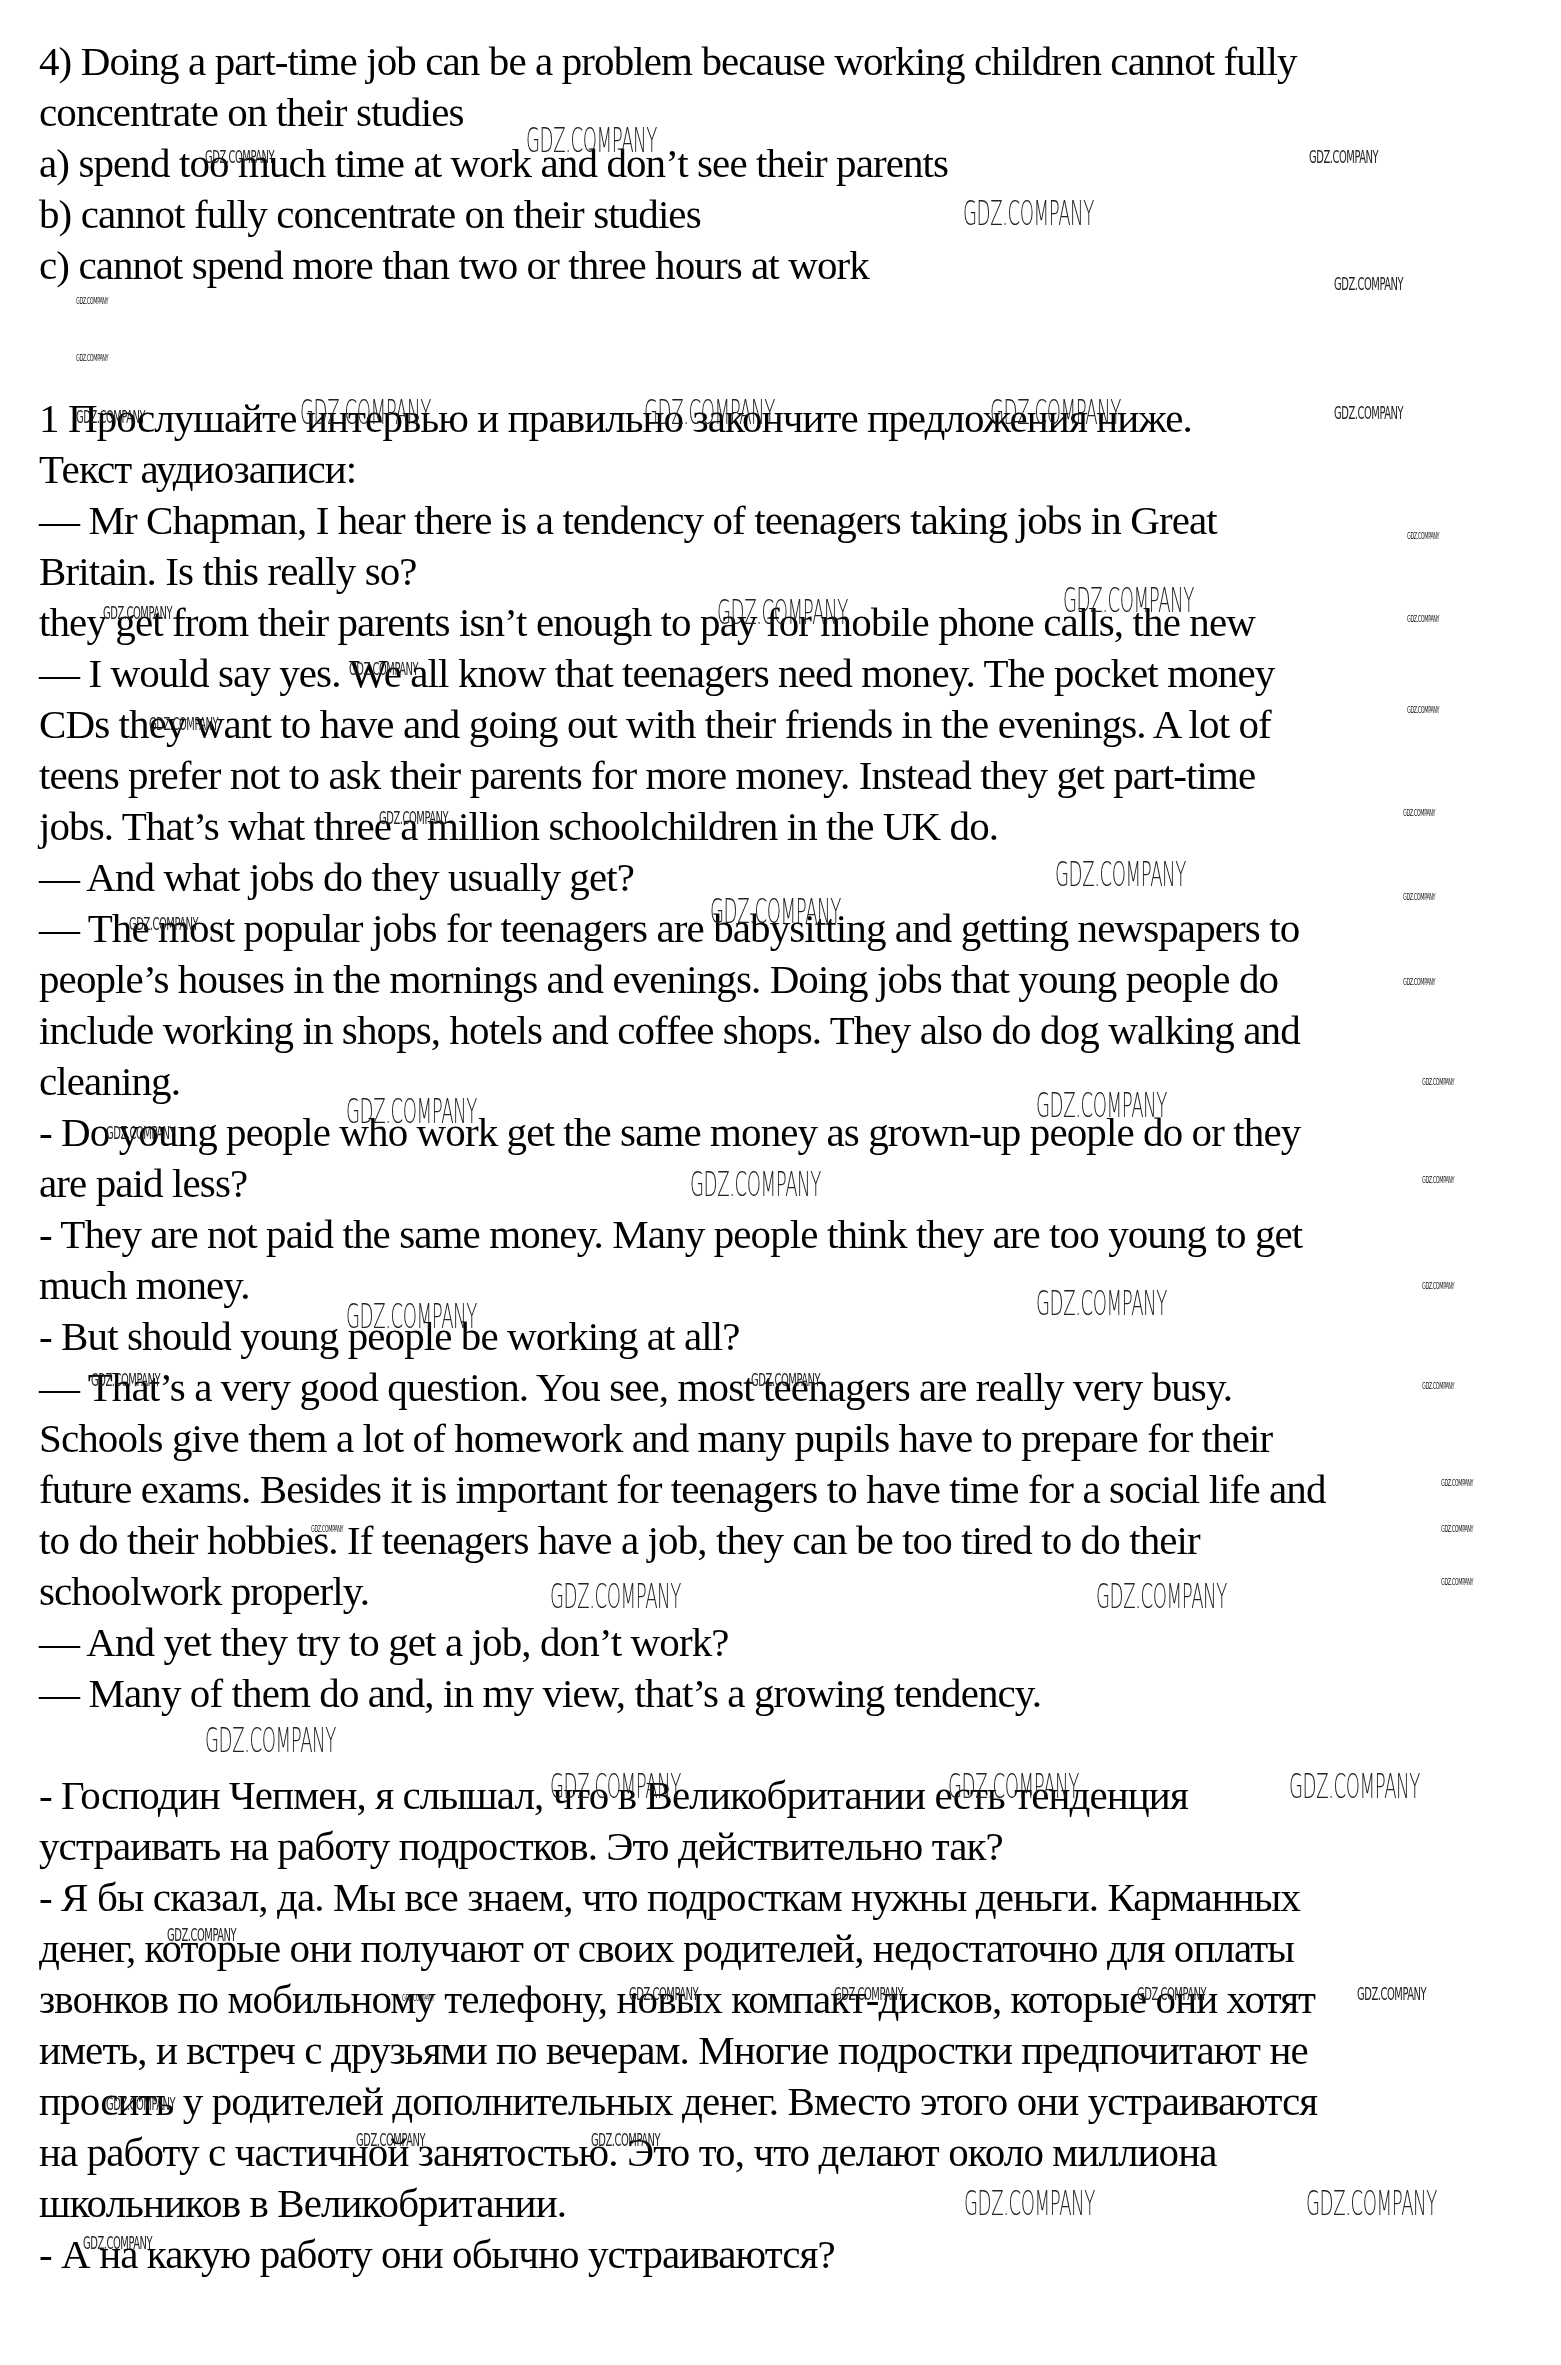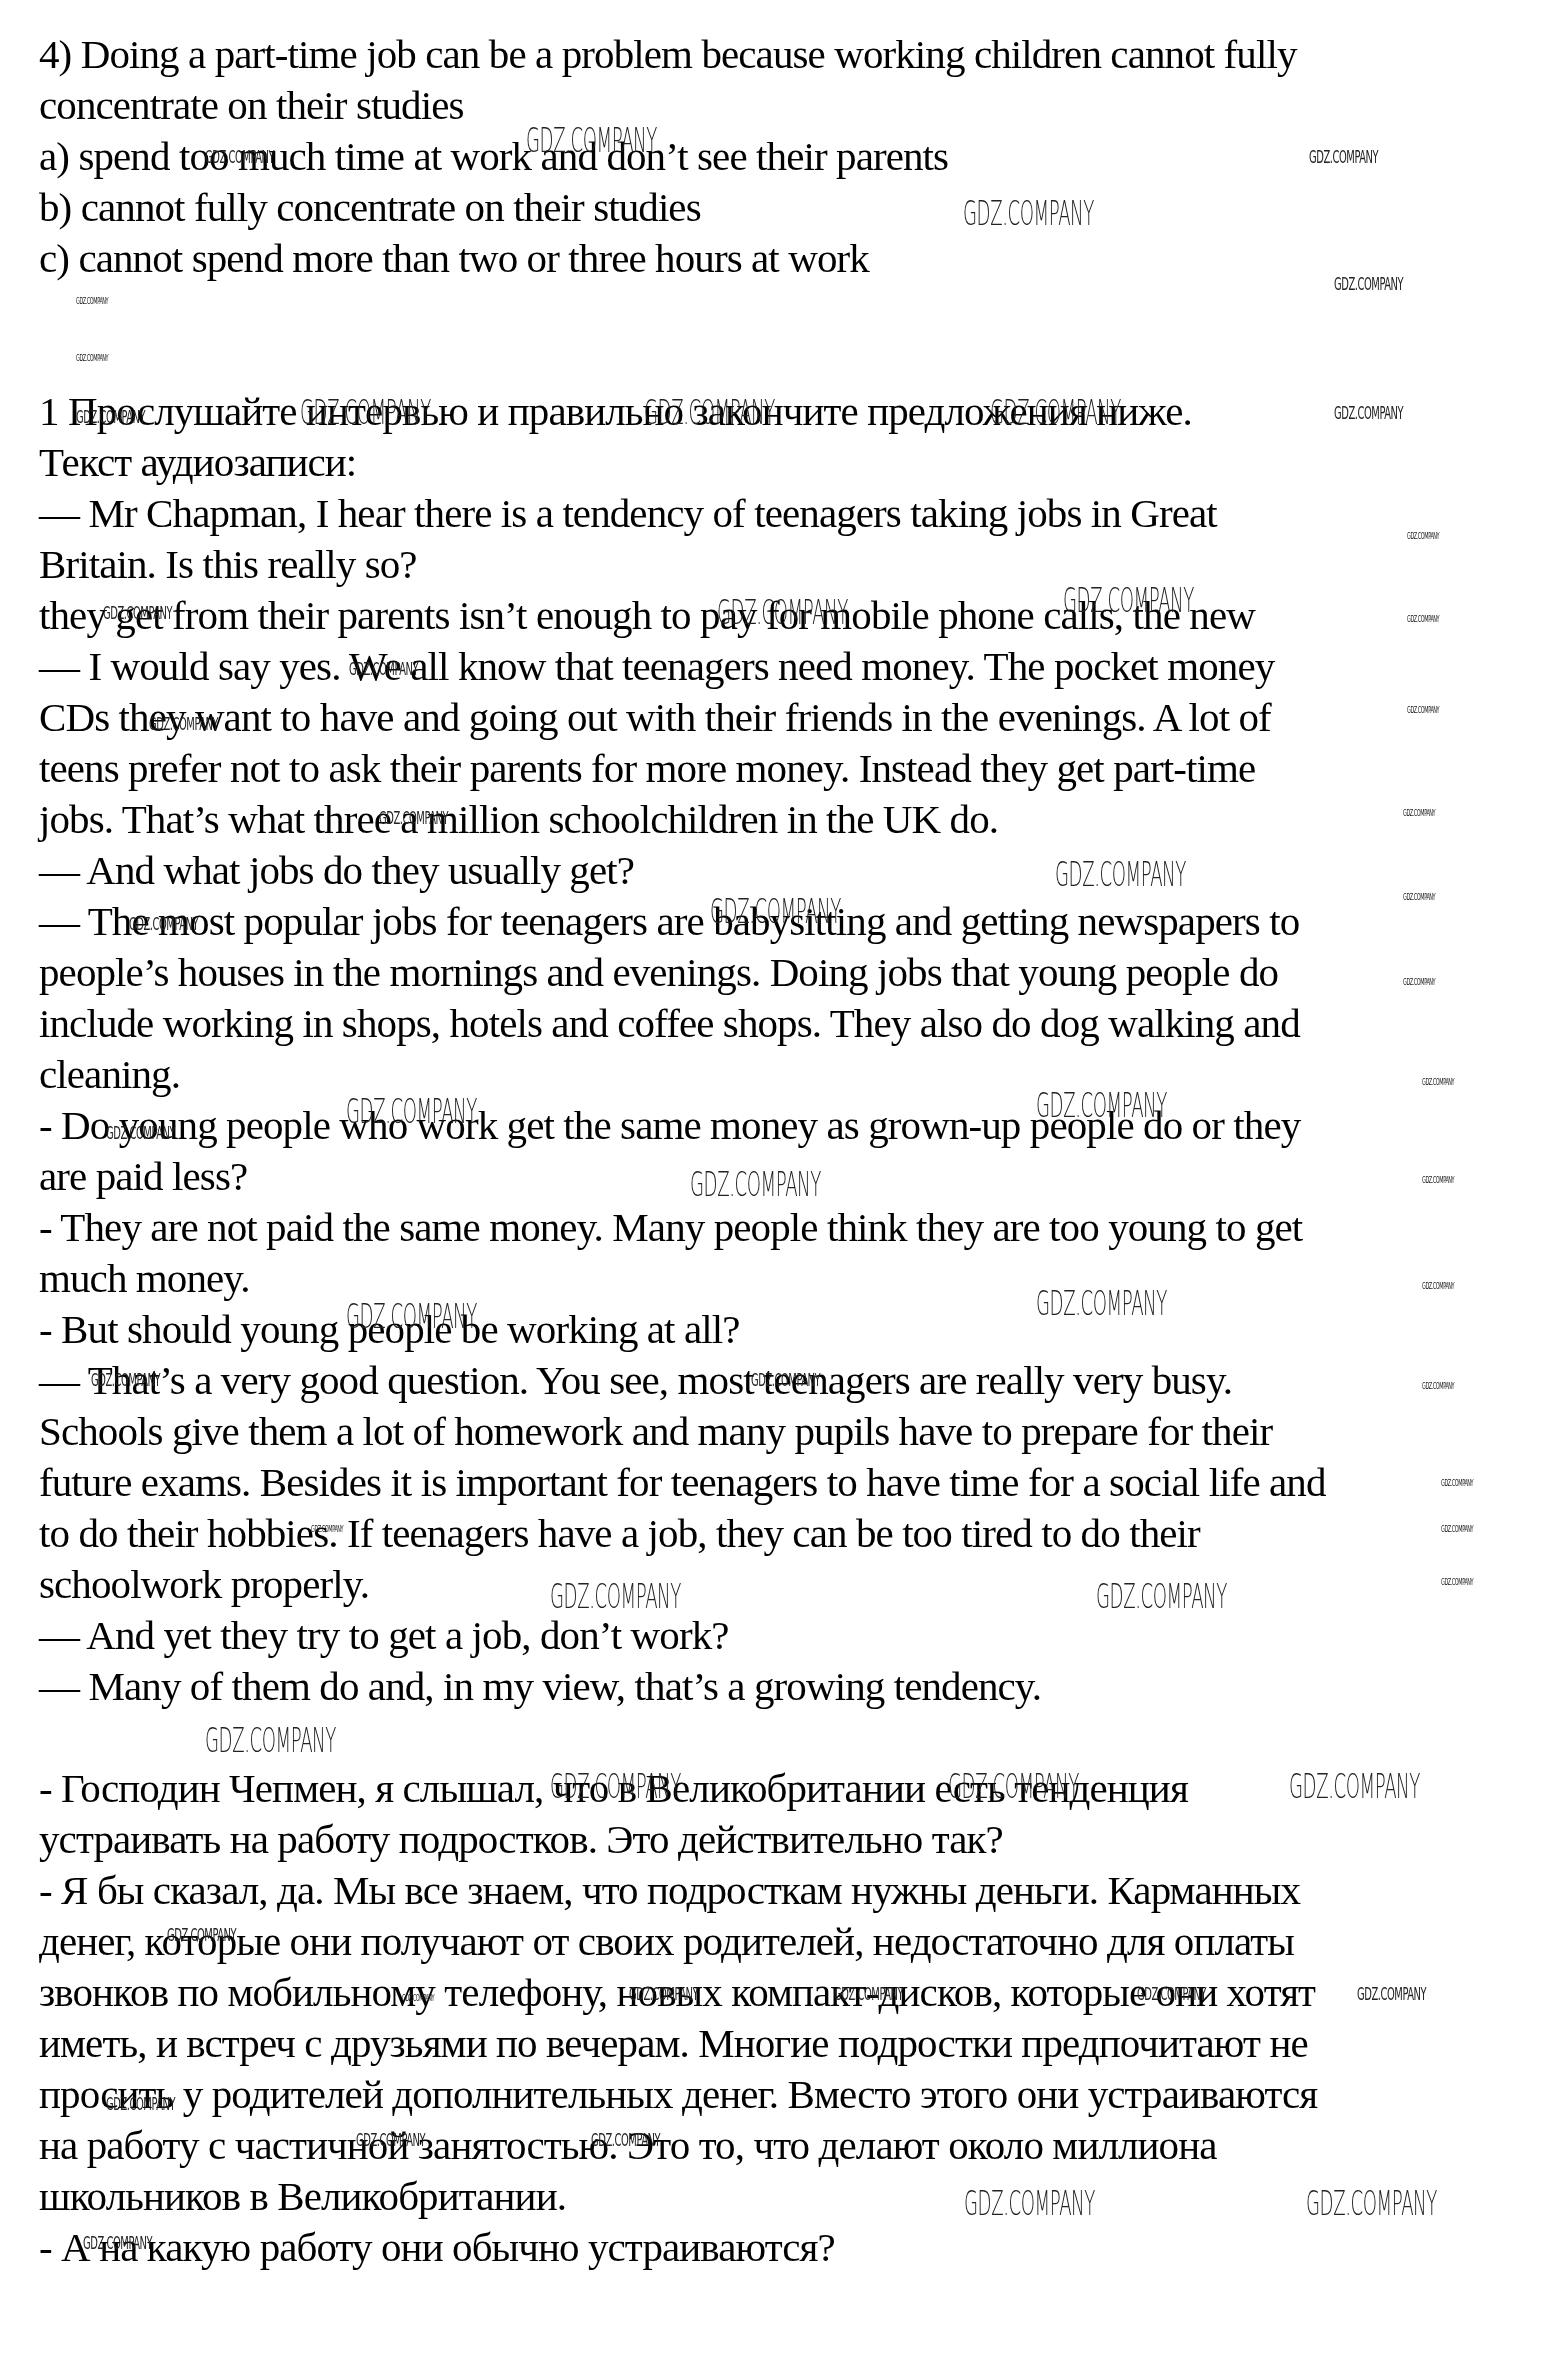--- a/index.html
+++ b/index.html
@@ -1,18 +1,18 @@
 <!DOCTYPE html>
 <html style="font-size:12px"><head>
 <meta charset="utf-8">
 <style>
   html, body { margin: 0; padding: 0; background: #ffffff; }
   body { width: 1561px; height: 2366px; position: relative; overflow: hidden; }
   .page {
-    position: absolute; left: 39px; top: 29px; width: 1509px;
+    position: absolute; left: 39px; top: 36px; width: 1509px;
     font-family: "Liberation Serif", serif; font-size: 41px; line-height: 51px; color: #000;
     letter-spacing: -0.9px;
   }
   .line { white-space: nowrap; }
   .spacer { height: 102px; }
   .heading { font-weight: normal; }
   .gap { height: 51px; }
   .wm {
     position: absolute; font-family: "DejaVu Sans", sans-serif; color: #222;
     transform: scaleX(0.55); transform-origin: left top; letter-spacing: -0.8px; white-space: nowrap;

